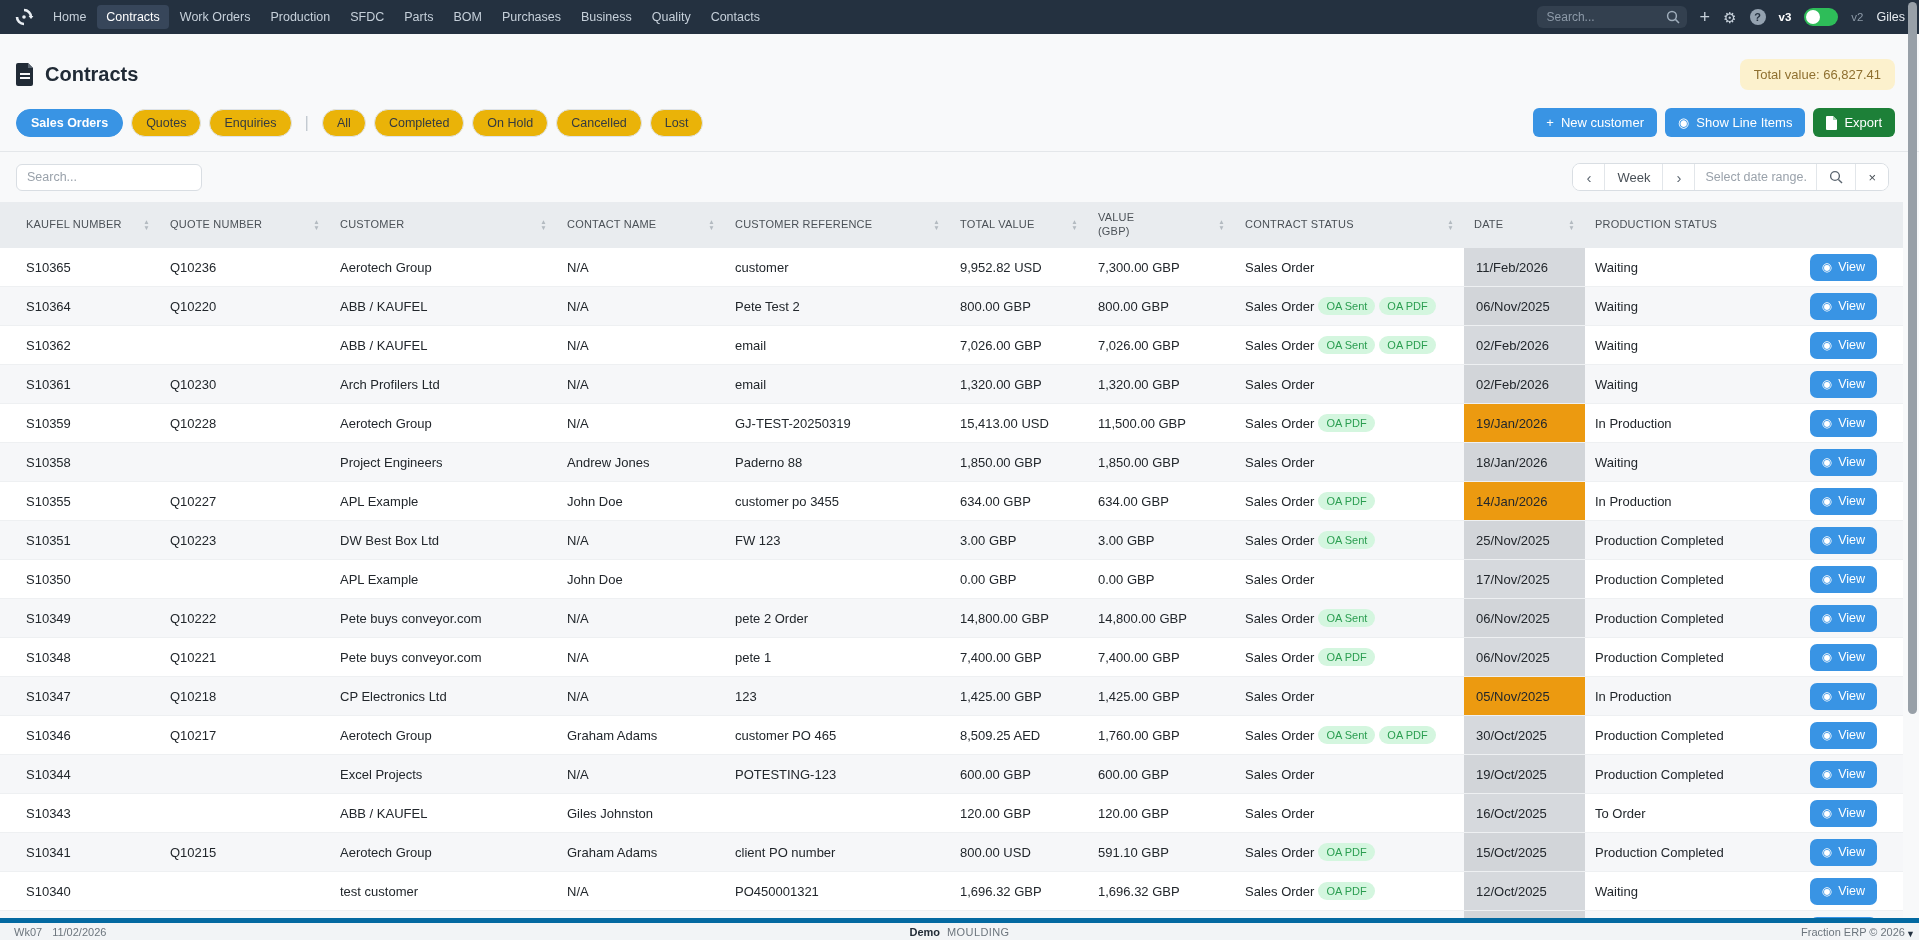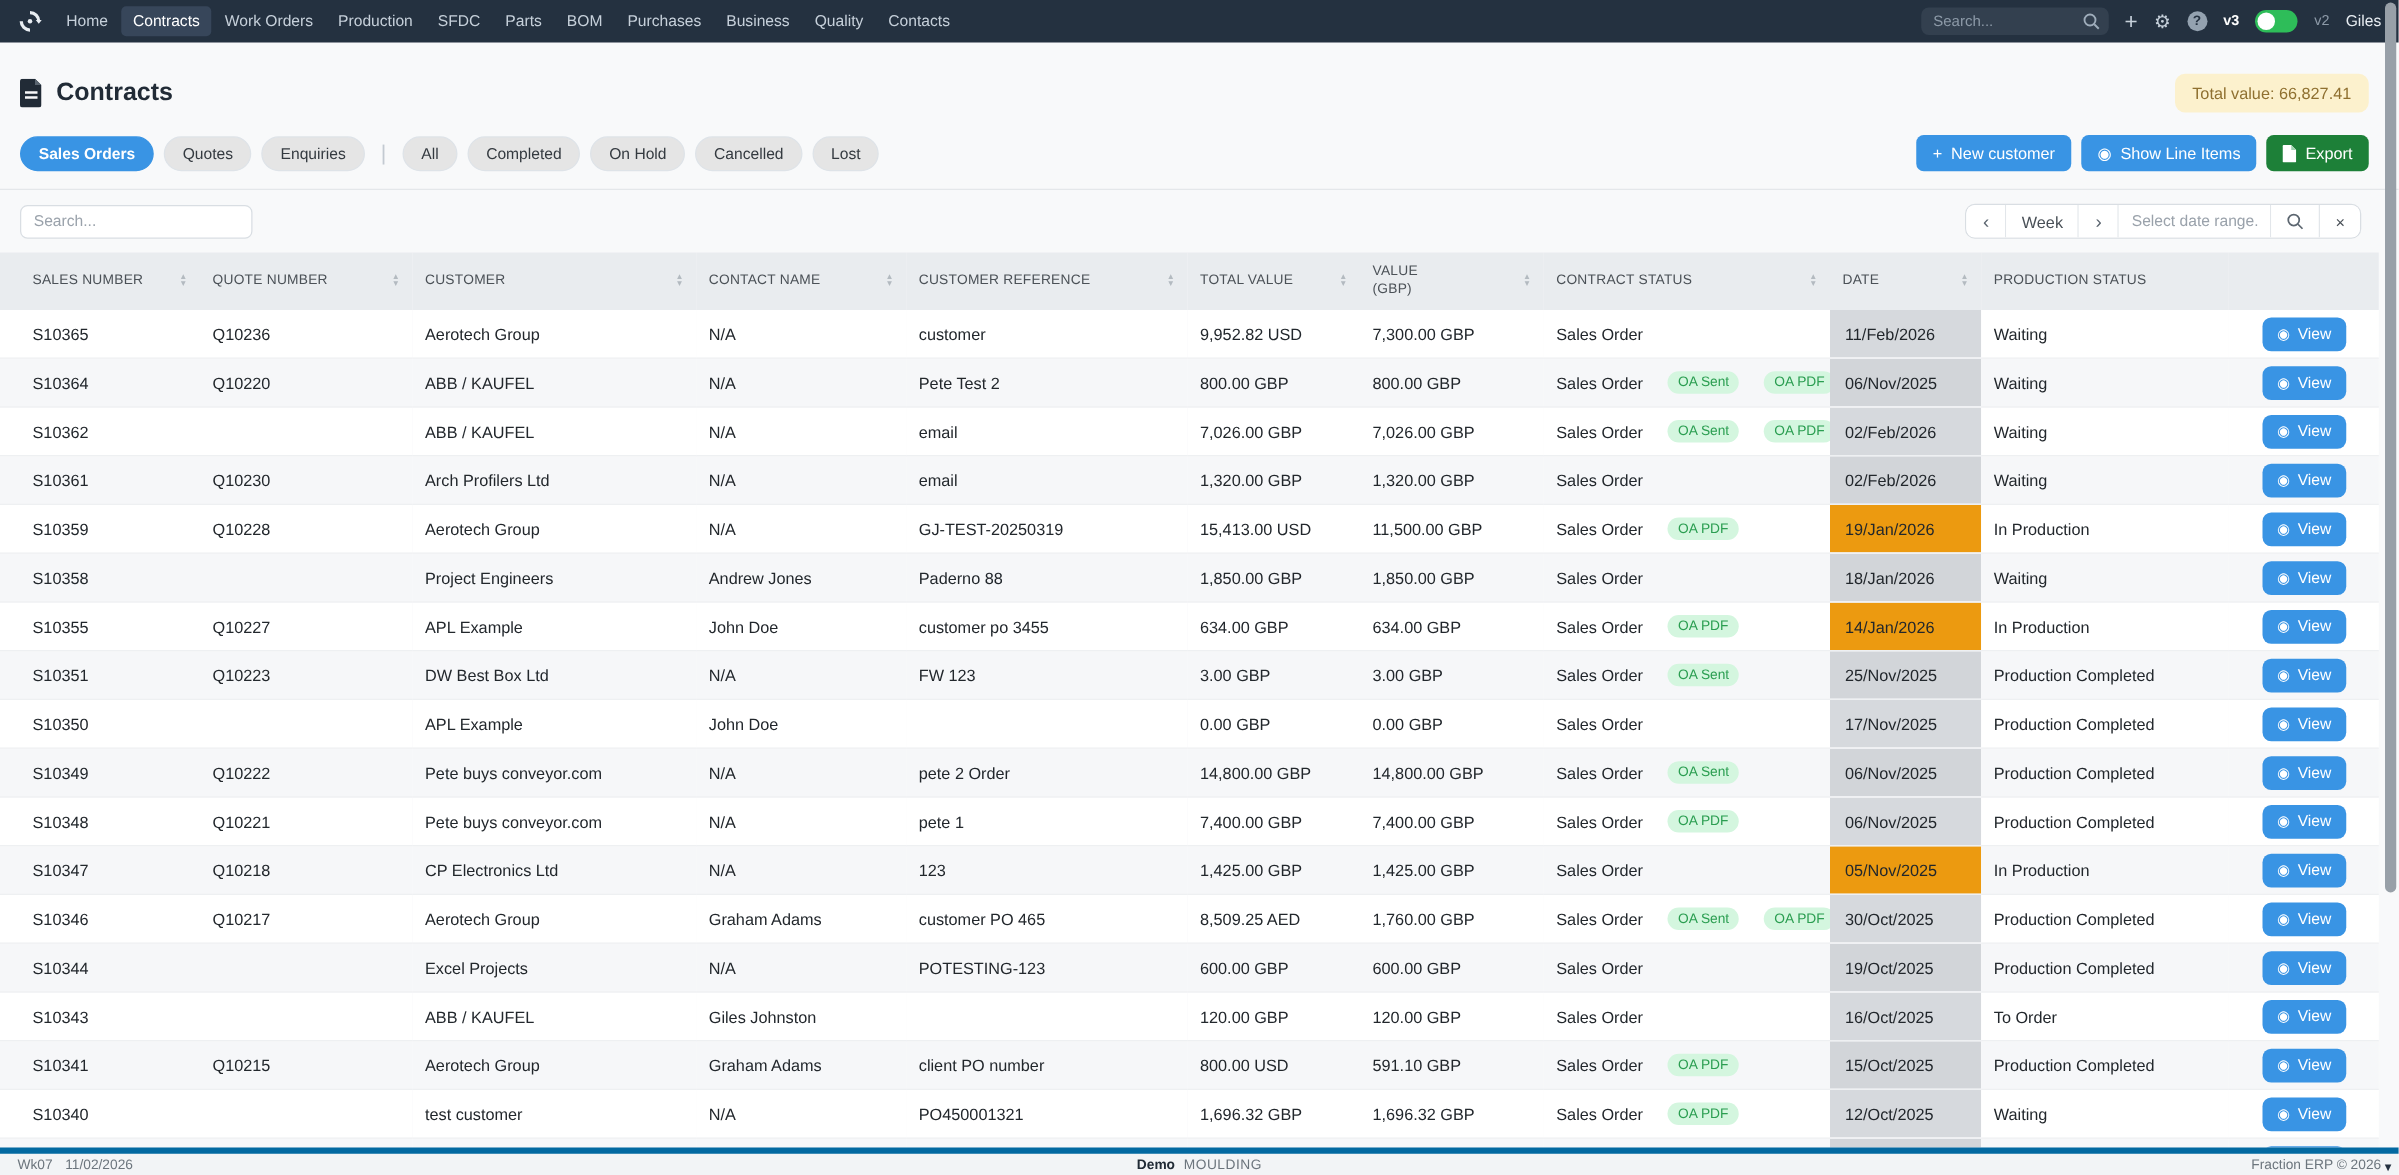--- a/index.html
+++ b/index.html
@@ -28,21 +28,21 @@
 
 
 .page-head{display:flex;align-items:center;justify-content:space-between;padding:16px 24px 0 16px;height:64px}
 .title-wrap{display:flex;align-items:center;gap:10px}
 .page-title{font-size:20px;font-weight:700;color:#212b36}
 .total-badge{background:#fcf1cd;color:#8f7030;font-size:13px;padding:8px 14px;border-radius:8px}
 
 
 .filter-row{display:flex;align-items:center;justify-content:space-between;padding:10px 24px 14px 16px}
 .pills{display:flex;align-items:center;gap:8px}
-.pill{background:#e5e5e5;border:1px solid #dee3e8;border-radius:15px;padding:6px 14px;font-size:12.5px;color:#343a40;cursor:pointer;white-space:nowrap}
+.pill{background:#eab308;border:1px solid #dee3e8;border-radius:15px;padding:6px 14px;font-size:12.5px;color:#343a40;cursor:pointer;white-space:nowrap}
 .pill.active{background:#3994e4;border-color:#3994e4;color:#fff;font-weight:600}
 .pill-divider{color:#c3cad1;font-size:17px;margin:0 5px}
 .actions{display:flex;gap:8px}
 .btn{display:inline-flex;align-items:center;gap:7px;border:none;border-radius:6px;height:29px;padding:0 13px;font-size:13px;color:#fff;cursor:pointer;white-space:nowrap}
 .btn-blue{background:#3994e4}
 .btn-green{background:#1d8038}
 .btn .bi{font-size:13px;line-height:1}
 hr.split{border:none;border-top:1px solid #e4e7ea}
 
 
@@ -65,21 +65,21 @@
 .sort{display:flex;flex-direction:column;font-size:6.5px;line-height:6px;color:#b3bac0;cursor:pointer;flex:0 0 auto}
 tbody td{font-size:13px;color:#22272c;padding:0 10px;height:38px;border-bottom:1px solid #eef0f2;white-space:nowrap;overflow:hidden;background:#fff}
 tbody td:first-child{padding-left:26px}
 tbody tr:nth-child(even) td{background:#f6f7f9}
 td.td-date{padding:0}
 .date-pad{height:38px;display:flex;align-items:center;padding:0 12px;background:#d6d9dd;font-size:13px;color:#22272c}
 .date-pad.hl{background:#ec9a10}
 tbody tr:nth-child(even) td.td-date .date-pad{background:#d2d5d9}
 tbody tr:nth-child(even) td.td-date .date-pad.hl{background:#ec9a10}
 .status-cell{display:flex;align-items:center}
-.badge{display:inline-block;background:#d4f6df;color:#2b9e51;font-size:11px;padding:3px 8px;border-radius:10px;margin-left:20px}
+.badge{display:inline-block;background:#d4f6df;color:#2b9e51;font-size:11px;padding:3px 8px;border-radius:10px;margin-left:4px}
 td.td-view{text-align:right;padding-right:26px}
 .view-btn{display:inline-flex;align-items:center;gap:6px;background:#3994e4;color:#fff;border:none;border-radius:7px;height:27px;padding:0 12px;font-size:12.5px;cursor:pointer}
 .view-btn .eye{font-size:12px;line-height:1}
 
 
 .footer{position:absolute;left:0;right:0;bottom:0;height:22px;background:#f2f4f6;border-top:5px solid #0369a1;display:flex;align-items:center;padding:0 14px;font-size:11px;color:#6c757d;z-index:5}
 .f-left{width:33%;display:flex;gap:10px}
 .f-center{width:34%;text-align:center}
 .f-center .demo{color:#212b36;font-weight:700}
 .f-center .site{letter-spacing:.4px;margin-left:7px}
@@ -194,21 +194,21 @@
     </span>
     <span class="rg-seg">×</span>
   </div>
 </div>
 
 <table>
   <thead>
       <tr id="thead-row">
         <th class="th-sales" style="width: 160px;">
           <div class="th-inner">
-            <span class="th-label">SALES NUMBER</span>
+            <span class="th-label">KAUFEL NUMBER</span>
             <span class="sort">
               <span>▲</span>
               <span>▼</span>
             </span>
           </div>
         </th>
         <th class="th-quote" style="width: 170px;">
           <div class="th-inner">
             <span class="th-label">QUOTE NUMBER</span>
             <span class="sort">

